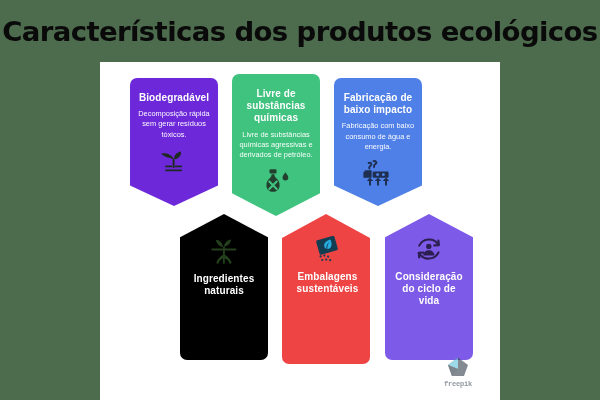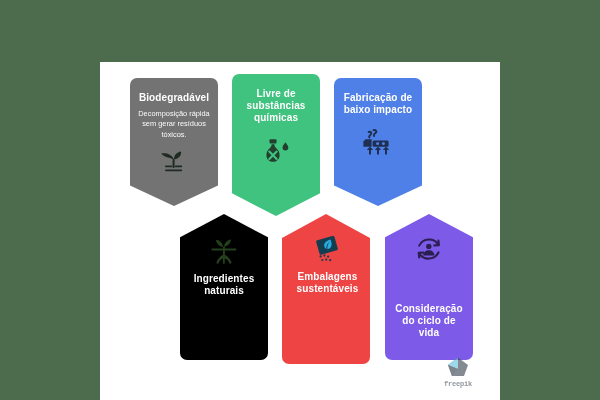--- a/index.html
+++ b/index.html
@@ -138,55 +138,60 @@
     letter-spacing: -0.2px;
     margin-top: 2px;
     white-space: nowrap;
   }
 </style>
 </head>
 <body>
 
 <div id="infographic-root" style="background: rgb(77, 107, 77);">
 
+  <div class="title-bar">
+    <div class="title-text" style="color: rgb(10, 10, 10);">Características dos produtos ecológicos</div>
+  </div>
 
   <div class="panel" style="background: rgb(255, 255, 255);">
 
-    <div class="card top-row" id="card-0" style="left: 30px; top: 16px; height: 128px; background: #737373;">
+    <div class="card top-row" id="card-0" style="left: 30px; top: 16px; height: 128px; background: #6d28d9;">
       <div class="card-title">Biodegradável</div>
       <div class="card-body">Decomposição rápida sem gerar resíduos tóxicos.</div>
       <span class="card-icon">
         <svg width="30" height="26" viewBox="0 0 30 26" fill="#1f2b22">
           <path d="M15 11c0-4 3-7 7-7.6C22.6 7.2 19.8 10.6 15.8 11.2z"></path>
           <path d="M14.2 11.4C11 9.4 4.8 9.6 2.2 5.6 7 4.4 12.4 6.4 14.6 10.6z"></path>
           <rect x="13.6" y="11" width="2" height="9" rx="0.8"></rect>
           <rect x="6" y="17.4" width="7.4" height="1.8" rx="0.9"></rect>
           <rect x="15.8" y="17.4" width="7.4" height="1.8" rx="0.9"></rect>
           <rect x="6" y="21.4" width="17.2" height="1.8" rx="0.9"></rect>
         </svg>
       </span>
     </div>
 
     <div class="card top-row" id="card-1" style="left: 132px; top: 12px; height: 142px; background: rgb(63, 195, 127);">
       <div class="card-title">Livre de substâncias químicas</div>
+      <div class="card-body">Livre de substâncias químicas agressivas e derivados de petróleo.</div>
       <span class="card-icon">
         <svg width="30" height="28" viewBox="0 0 30 28" fill="#23402f">
           <rect x="8.5" y="1.2" width="7" height="4.4" rx="1"></rect>
           <path d="M10.6 6.2h2.8c0 2 .6 2.8 2.2 4.4 2 2 3 4 3 6.6 0 4.2-3 6.6-6.6 6.6S5.4 21.4 5.4 17.2c0-2.6 1-4.6 3-6.6 1.6-1.6 2.2-2.4 2.2-4.4z"></path>
           <path d="M24.4 4.2c1.8 2.4 2.9 4 2.9 5.3a2.9 2.9 0 11-5.8 0c0-1.3 1.1-2.9 2.9-5.3z"></path>
           <g stroke="#3fc37f" stroke-width="2.1" stroke-linecap="round">
             <line x1="8.3" y1="13.6" x2="15.7" y2="21"></line>
             <line x1="15.7" y1="13.6" x2="8.3" y2="21"></line>
           </g>
         </svg>
       </span>
     </div>
 
     <div class="card top-row" id="card-2" style="left: 234px; top: 16px; height: 128px; background: rgb(79, 128, 232);">
       <div class="card-title">Fabricação de baixo impacto</div>
+      <div class="card-body">Fabricação com baixo consumo de água e energia.</div>
       <span class="card-icon">
         <svg width="34" height="26" viewBox="0 0 34 26" fill="#1e2f52">
           <path d="M12.5 1.2c2.4-.6 3.6 1.4 2.2 2.6-1.2 1-2.4 1.8-1.6 3.2" fill="none" stroke="#1e2f52" stroke-width="1.9" stroke-linecap="round"></path>
           <path d="M7.6 3c2.2-.8 3.6 1.2 2.2 2.4-1.2 1-2.2 1.8-1.4 3" fill="none" stroke="#1e2f52" stroke-width="1.9" stroke-linecap="round"></path>
           <path d="M4.4 10.2h6.2v7.6H2.4v-5.2z"></path>
           <rect x="11.6" y="11.6" width="16" height="6.2" rx="1.4"></rect>
           <circle cx="16.6" cy="14.6" r="1.5" fill="#4f80e8"></circle>
           <circle cx="22.4" cy="14.6" r="1.5" fill="#4f80e8"></circle>
           <g fill="#1e2f52">
             <path d="M8 25.4V21l-2.2.1L9 17.6l3.2 3.5-2.2-.1v4.4z"></path>
@@ -229,21 +234,21 @@
             <circle cx="16.1" cy="20.6" r="1.1"></circle>
             <circle cx="10.3" cy="24" r="1.1"></circle>
             <circle cx="14.2" cy="23.6" r="1.1"></circle>
             <circle cx="18.2" cy="24.2" r="1.1"></circle>
           </g>
         </svg>
       </span>
       <div class="card-title">Embalagens sustentáveis</div>
     </div>
 
-    <div class="card bottom-row" id="card-5" style="left: 285px; top: 152px; height: 146px; background: rgb(126, 90, 232); gap: 32px;">
+    <div class="card bottom-row" id="card-5" style="left: 285px; top: 152px; height: 146px; background: rgb(126, 90, 232);">
       <span class="card-icon">
         <svg width="30" height="28" viewBox="0 0 30 28" fill="none">
           <path d="M24.2 8.4A11 11 0 005.2 9.6" stroke="#2a1f50" stroke-width="2.1" stroke-linecap="round"></path>
           <path d="M24.4 4.6l.5 4.6-4.6.2" stroke="#2a1f50" stroke-width="2.1" stroke-linecap="round" stroke-linejoin="round"></path>
           <path d="M5.4 17.6a11 11 0 0019.1-1.2" stroke="#2a1f50" stroke-width="2.1" stroke-linecap="round"></path>
           <path d="M5.2 21.4l-.5-4.6 4.6-.2" stroke="#2a1f50" stroke-width="2.1" stroke-linecap="round" stroke-linejoin="round"></path>
           <circle cx="14.8" cy="10.4" r="2.7" fill="#2a1f50"></circle>
           <path d="M9.2 19.4c0-3.2 2.5-5.2 5.6-5.2s5.6 2 5.6 5.2z" fill="#2a1f50"></path>
         </svg>
       </span>

